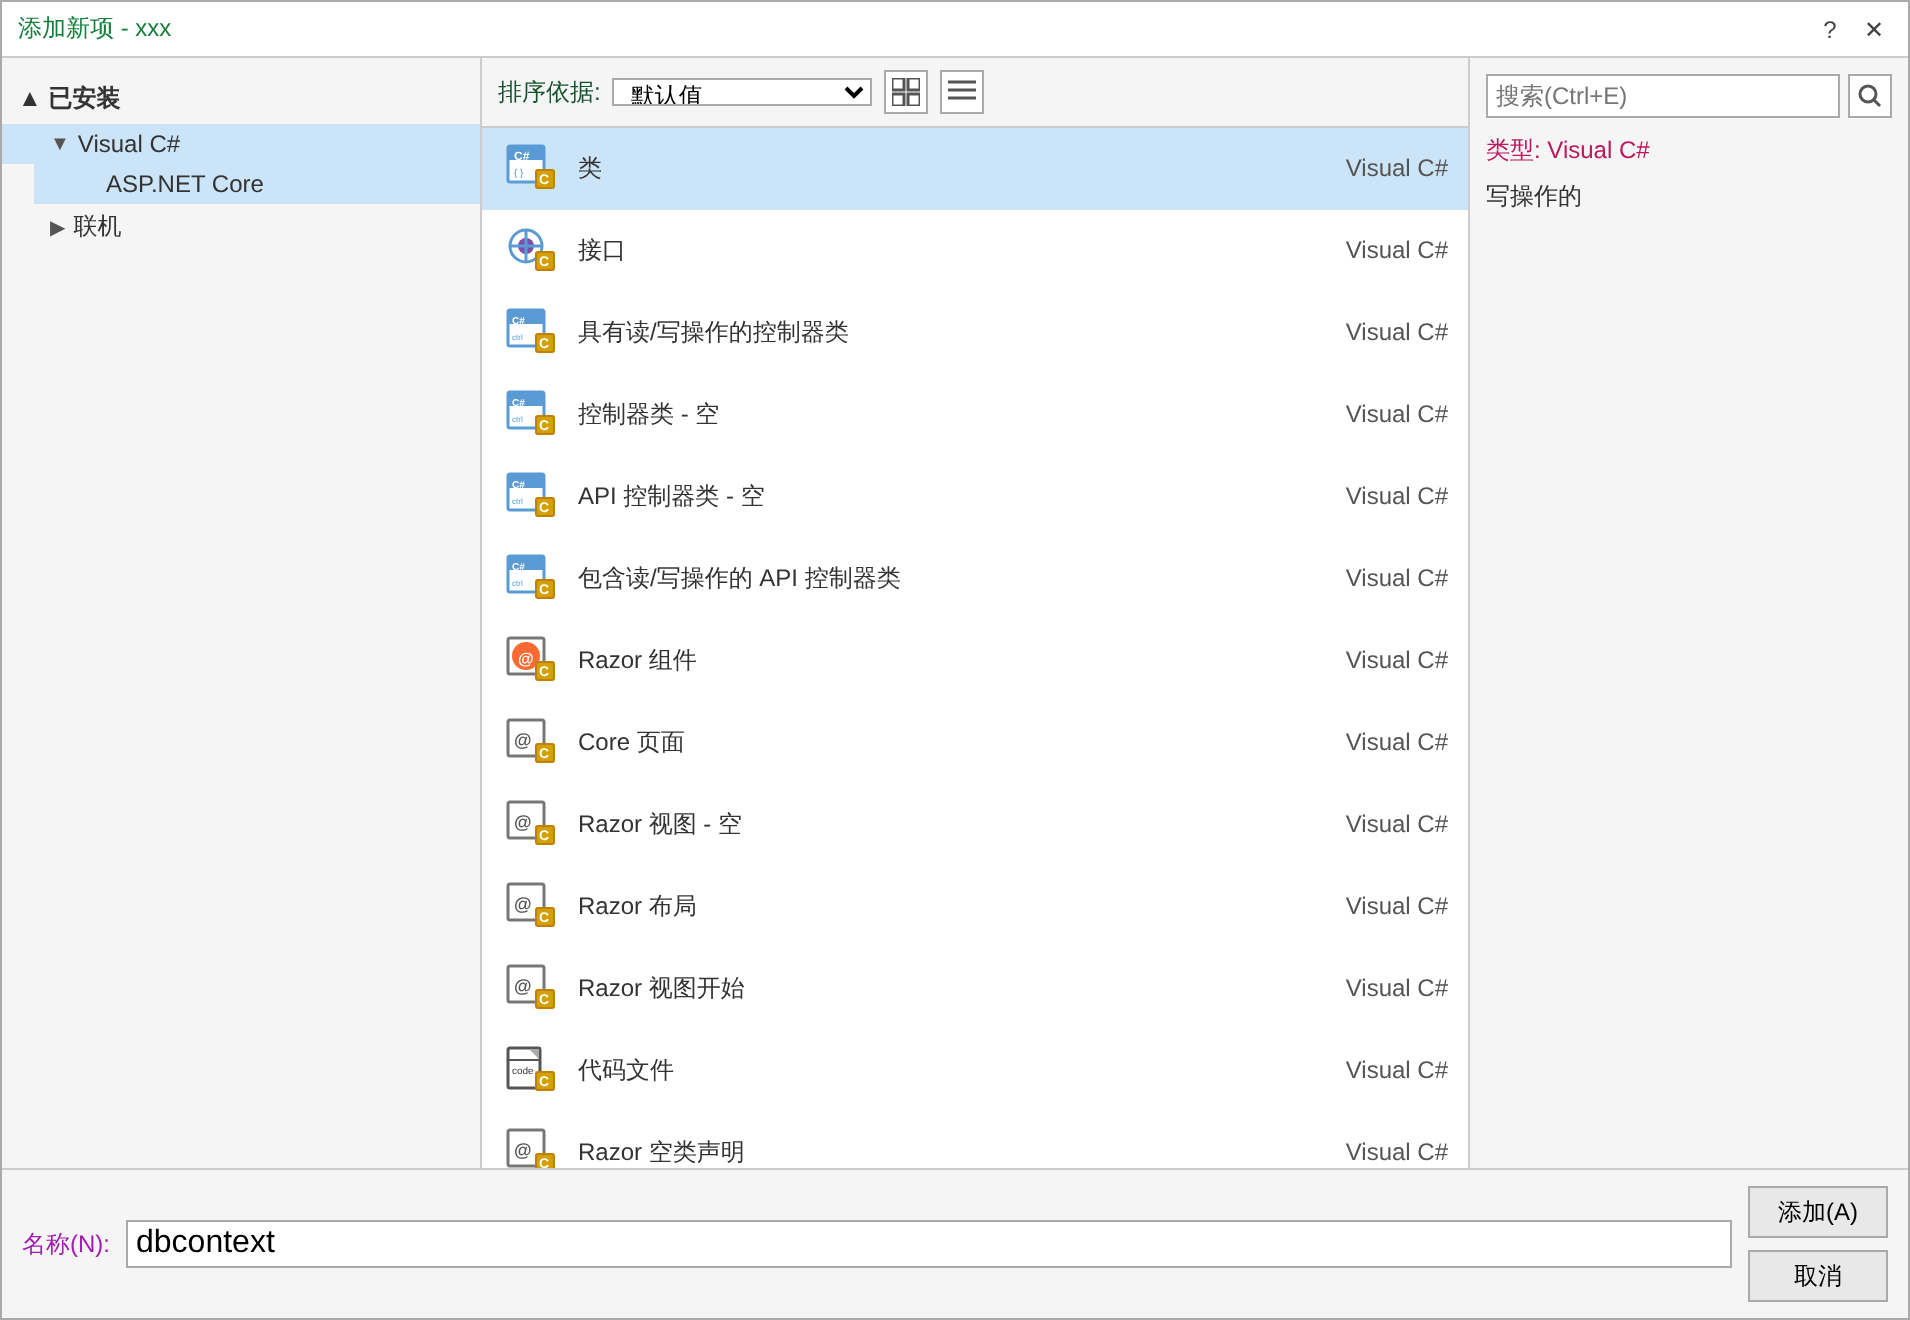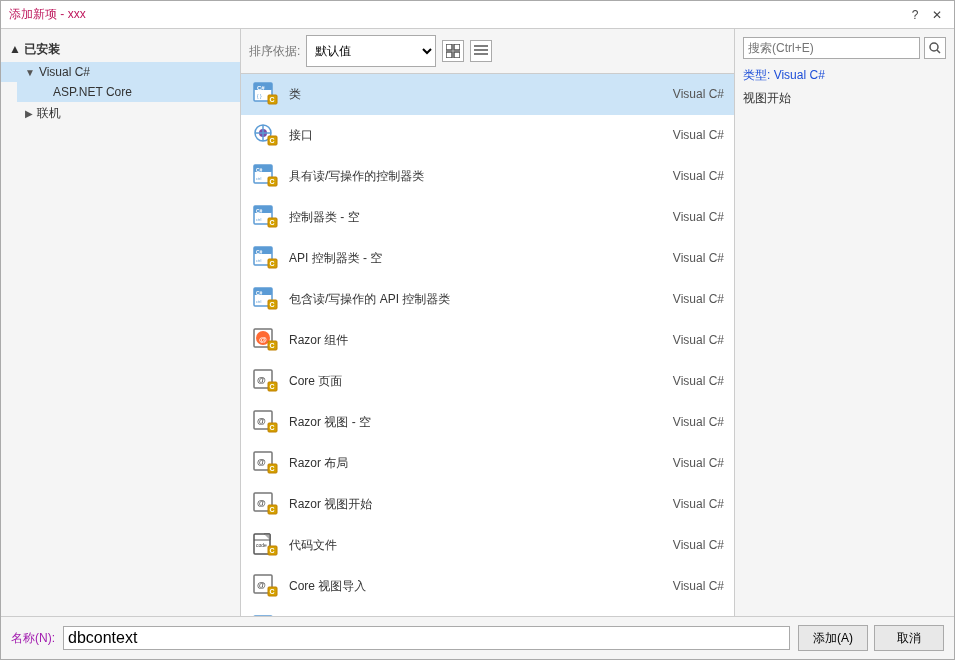--- a/index.html
+++ b/index.html
@@ -27,21 +27,21 @@
       display: flex;
       align-items: center;
       justify-content: space-between;
       padding: 0 8px;
       border-bottom: 1px solid #ccc;
       flex-shrink: 0;
     }
 
     .title-bar-left {
       font-size: 12px;
-      color: #be185d;
+      color: #15803d;
     }
 
     .title-bar-right {
       display: flex;
       gap: 4px;
     }
 
     .title-btn {
       width: 18px;
       height: 18px;
@@ -116,25 +116,25 @@
       padding: 6px 8px;
       display: flex;
       align-items: center;
       gap: 6px;
       border-bottom: 1px solid #ccc;
       flex-shrink: 0;
     }
 
     .toolbar-label {
       font-size: 12px;
-      color: #737373;
+      color: #14532d;
     }
 
     .toolbar-select {
-      height: 32px;
+      height: 14px;
       border: 1px solid #aaa;
       background: #fff;
       padding: 0 4px;
       font-size: 12px;
       width: 130px;
     }
 
     .toolbar-btn {
       width: 22px;
       height: 22px;
@@ -217,21 +217,21 @@
       background: #fff;
       display: flex;
       align-items: center;
       justify-content: center;
       cursor: pointer;
       font-size: 12px;
     }
 
     .right-title {
       font-size: 12px;
-      color: #1d4ed8;
+      color: #be185d;
       margin-bottom: 4px;
       font-weight: normal;
     }
 
     .right-description {
       font-size: 12px;
       color: #333;
       margin-top: 6px;
     }
 
@@ -258,20 +258,21 @@
       border: 1px solid #aaa;
       padding: 0 4px;
       font-size: 16px;
       background: #fff;
     }
 
     .bottom-btns {
       display: flex;
       gap: 6px;
       margin-left: auto;
+      flex-direction: column;
     }
 
     .btn {
       min-width: 70px;
       height: 26px;
       border: 1px solid #aaa;
       background: #e8e8e8;
       font-size: 12px;
       cursor: pointer;
       padding: 0 12px;
@@ -505,21 +506,21 @@
     </div>
           <div class="list-item">
       <div class="item-icon">
               <svg width="26" height="26" viewBox="0 0 26 26">
           <rect x="2" y="2" width="18" height="18" rx="1" fill="#fff" stroke="#777" stroke-width="1.5"></rect>
           <text x="5" y="15" font-size="9" fill="#555" font-weight="bold">@</text>
           <rect x="16" y="14" width="9" height="9" rx="1" fill="#d4a000" stroke="#c08000" stroke-width="1"></rect>
           <text x="17.5" y="21" font-size="7" fill="#fff" font-weight="bold">C</text>
         </svg>
             </div>
-      <span class="item-label">Core 视图导入</span>
+      <span class="item-label">Razor 空类声明</span>
       <span class="item-category">Visual C#</span>
     </div>
           <div class="list-item">
       <div class="item-icon">
               <svg width="26" height="26" viewBox="0 0 26 26">
           <rect x="2" y="2" width="18" height="18" rx="1" fill="#fff" stroke="#5b9bd5" stroke-width="1.5"></rect>
           <rect x="2" y="2" width="18" height="7" rx="1" fill="#5b9bd5"></rect>
           <text x="4" y="9" font-size="5" fill="#fff" font-weight="bold">C#</text>
           <text x="4" y="17" font-size="4" fill="#5b9bd5">ctrl</text>
           <rect x="16" y="14" width="9" height="9" rx="1" fill="#d4a000" stroke="#c08000" stroke-width="1"></rect>
@@ -536,21 +537,21 @@
       <div class="right-search">
         <input type="text" class="name-input" style="flex: 1 1 0%; height: 22px;" placeholder="搜索(Ctrl+E)">
         <button class="right-search-btn">
           <svg width="12" height="12" viewBox="0 0 12 12">
             <circle cx="5" cy="5" r="4" fill="none" stroke="#555" stroke-width="1.5"></circle>
             <line x1="8" y1="8" x2="11" y2="11" stroke="#555" stroke-width="1.5"></line>
           </svg>
         </button>
       </div>
       <div class="right-title">类型: Visual C#</div>
-      <div class="right-description">视图开始</div>
+      <div class="right-description">写操作的</div>
     </div>
 
   </div>
 
   <div class="bottom-bar">
     <span class="name-label">名称(N):</span>
     <input type="text" class="name-input" id="name-input" value="dbcontext" style="">
     <div class="bottom-btns">
       <button class="btn primary">添加(A)</button>
       <button class="btn">取消</button>

